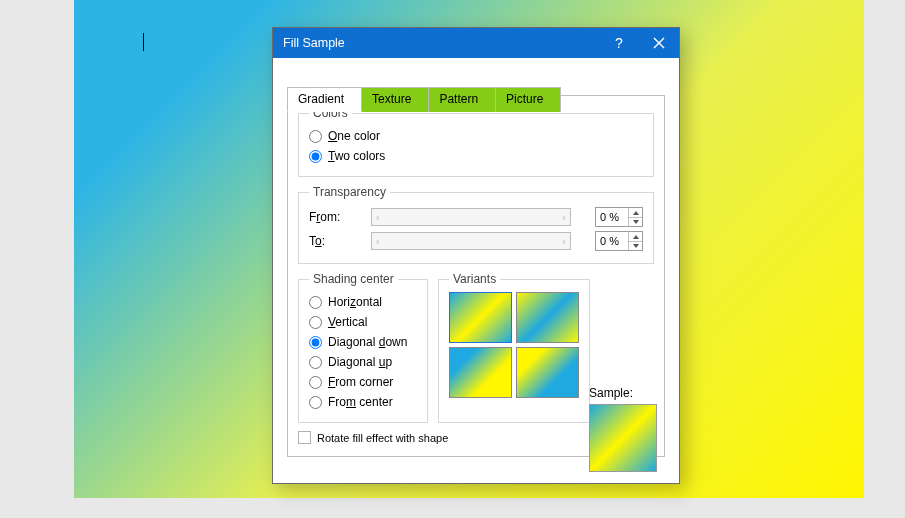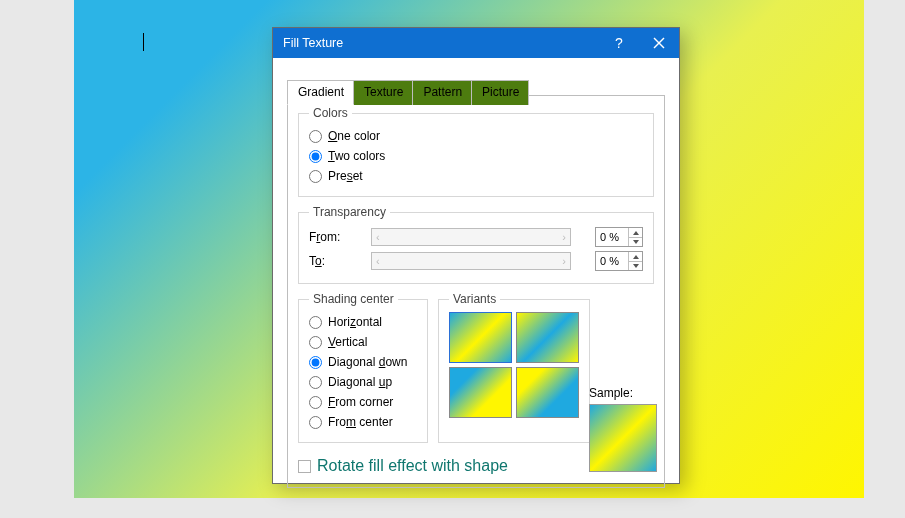--- a/index.html
+++ b/index.html
@@ -17,23 +17,23 @@
   .titlebar {
     height: 30px; background: #0f6fd1; color: #fff; display: flex; align-items: center;
     padding: 0 0 0 10px; font-size: 12.5px; justify-content: space-between;
   }
   .titlebar .ctrls { display:flex; align-items:center; }
   .titlebar .help { width: 40px; text-align:center; font-size:14px; }
   .titlebar .close { width: 40px; height:30px; display:flex; align-items:center; justify-content:center; }
   .titlebar .close svg { width:12px; height:12px; stroke:#fff; stroke-width:1.4; }
   .body { padding: 12px 14px 12px 14px; flex:1; }
   .tabs { display:flex; font-size:12px; }
-  .tab { padding: 4px 9px 5px 10px; border:1px solid #bdbdbd; border-bottom:none; background:#fff; margin-right:-1px; cursor:default; position:relative; top:10px; }
+  .tab { padding: 4px 17px 5px 10px; border:1px solid #bdbdbd; border-bottom:none; background:#fff; margin-right:-1px; cursor:default; position:relative; top:17px; }
   .tab.active { border-bottom:1px solid #fff; z-index:2; }
-  .tab:not(.active){ background:#4d7c0f; }
+  .tab:not(.active){ background:#84cc16; }
   .panel { border:1px solid #bdbdbd; padding:10px 10px 12px 10px; font-size:12px; }
   fieldset { border:1px solid #d7d7d7; margin:0 0 8px 0; padding:6px 10px 10px 10px; font-size:12px; }
   legend { color:#444; padding:0 4px; font-size:12px; }
   .row { display:flex; gap:14px;flex-direction:column; }
   .col { display:flex; flex-direction:column; }
   .radio { display:flex; align-items:center; gap:6px; height:20px; }
   .radio input { margin:0; }
   .clr-label { margin-bottom:2px; }
   .color-drop { width:116px; height:22px; border:1px solid #9c9c9c; display:flex; background:#fff; }
   .swatch { flex:1; margin:2px; }
@@ -47,33 +47,33 @@
   .spin .arrows { width:14px; display:flex; flex-direction:column; border-left:1px solid #c0c0c0; }
   .spin .arrows div{height:9px; display:flex; align-items:center; justify-content:center;}
   .spin .arrows svg{width:6px;height:4px;fill:#555;}
   .spin .arrows div+div{border-top:1px solid #c0c0c0;}
   .lower { display:flex; gap:10px; }
   .variants-grid { display:grid; grid-template-columns:1fr 1fr; grid-template-rows:1fr 1fr; gap:4px; width:130px; height:106px; }
   .var { border:1px solid #888; }
   .var.sel { outline:1px solid #2a6fd6; outline-offset:-1px; }
   .sample-wrap { position:absolute; right:22px; top:358px; font-size:12px; }
   .sample { width:68px; height:68px; border:1px solid #999; margin-top:4px; }
-  .rotate { display:flex; align-items:center; gap:6px; margin-top:6px; color:#0f766e; font-size:16px; }
+  .rotate { display:flex; align-items:center; gap:6px; margin-top:0; color:#000000; font-size:11px; }
   .rotate .cb { width:13px; height:13px; border:1px solid #b0b0b0; background:#fff; }
   .u { text-decoration: underline; }
 </style>
 </head>
 <body>
 
 <div class="page-bg"></div>
 <div class="cursor"></div>
 
 <div class="dialog">
   <div class="titlebar">
-    <span>Fill Texture</span>
+    <span>Fill Sample</span>
     <div class="ctrls">
       <div class="help">?</div>
       <div class="close">
         <svg>
             <line x1="1" y1="1" x2="11" y2="11"></line>
             <line x1="11" y1="1" x2="1" y2="11"></line>
           </svg>
       </div>
     </div>
   </div>
@@ -92,24 +92,20 @@
         <legend>Colors</legend>
         <div class="row">
           <div class="col" style="width:110px;">
             <label class="radio">
               <input type="radio" name="clr" style="">
               <span><span class="u">O</span>ne color</span>
             </label>
             <label class="radio">
               <input type="radio" name="clr" checked="" style="">
               <span><span class="u">T</span>wo colors</span>
-            </label>
-            <label class="radio">
-              <input type="radio" name="clr" style="">
-              <span>Pre<span class="u">s</span>et</span>
             </label>
           </div>
         </div>
       </fieldset>
 
       <fieldset>
         <legend>Transparency</legend>
         <div class="trans-row">
           <span class="lbl">F<span class="u">r</span>om:</span>
           <div class="slider">

